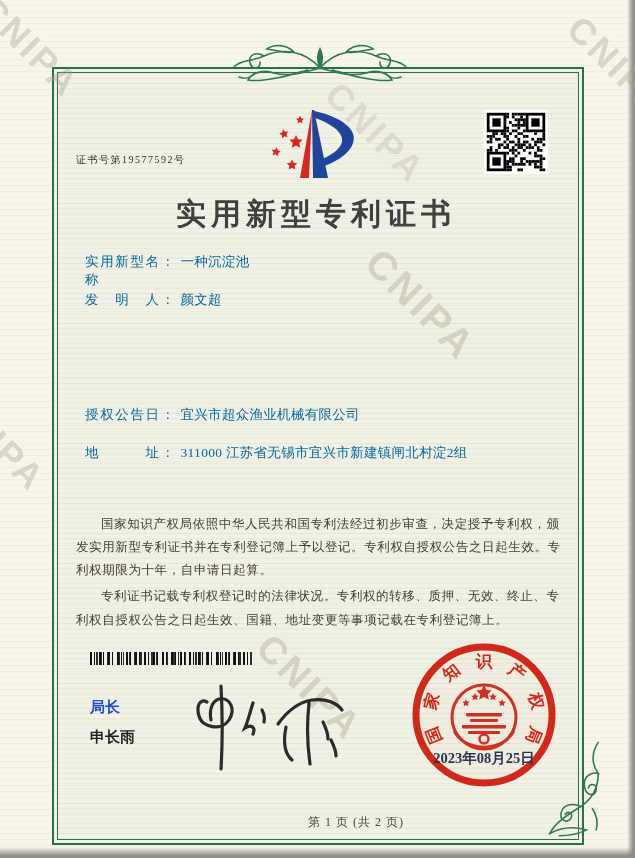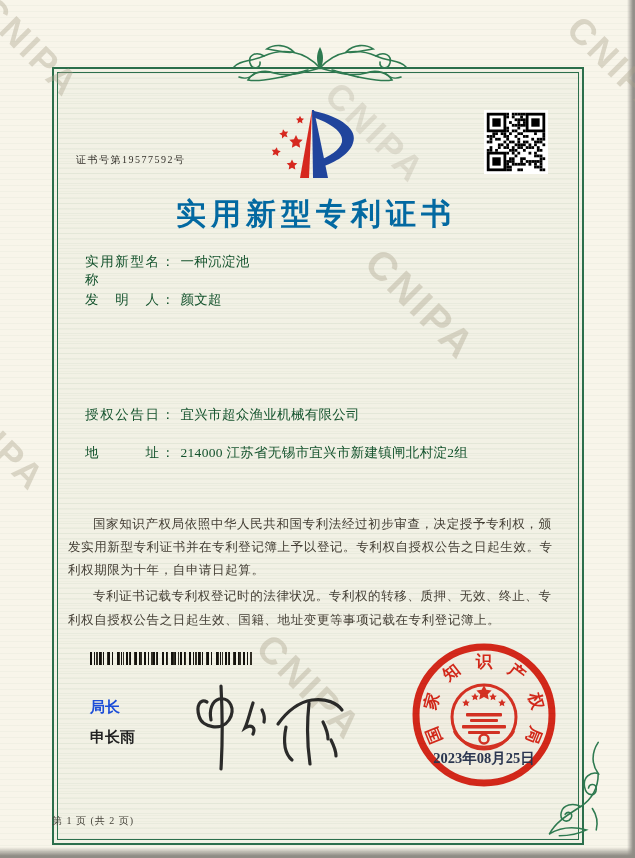--- a/index.html
+++ b/index.html
@@ -27,45 +27,45 @@
   .wm3{left:388px;top:240px;font-size:40px;}
   .wm4{left:-34px;top:382px;}
   .wm5{left:278px;top:626px;font-size:38px;}
   .wm6{left:588px;top:8px;}
   
   .cert-no{position:absolute;z-index:2;left:76px;top:105px;font-size:10px;
         letter-spacing:1.5px;color:#33302a;margin-top:48px;}
   .qr-box{position:absolute;z-index:2;left:484px;top:110px;width:64px;height:64px;
         background:#fff;padding:0;}
   .title{position:absolute;z-index:2;left:52px;top:194px;width:528px;text-align:center;
-        font-size:30px;font-weight:bold;letter-spacing:5px;color:#0369a1;}
+        font-size:30px;font-weight:bold;letter-spacing:5px;color:#404040;}
   .field-row{position:absolute;z-index:2;left:85px;width:480px;height:20px;
-        font-size:13.5px;color:#14532d;}
+        font-size:13.5px;color:#0369a1;}
   .f-label{display:inline-block;width:74px;text-align:justify;text-align-last:justify;
         vertical-align:top;}
   .f-colon{display:inline-block;margin:0 6px 0 2px;}
   .f-value{letter-spacing:.3px;}
   .f-group2{position:absolute;left:230px;top:0;white-space:nowrap;}
-  .body-par{position:absolute;z-index:2;left:68px;top:513px;width:486px;
+  .body-par{position:absolute;z-index:2;left:76px;top:513px;width:486px;
         font-size:12.5px;line-height:1.85;letter-spacing:.6px;color:#423d33;}
   .body-par p{margin:0 0 3px 0;text-indent:2em;}
   .barcode{position:absolute;z-index:2;left:90px;top:652px;width:162px;height:13px;
         background-image:
           repeating-linear-gradient(90deg,#14120d 0 2px,transparent 2px 4px,#14120d 4px 5px,transparent 5px 9px),
           repeating-linear-gradient(90deg,#322f26 0 1px,transparent 1px 6px,#322f26 6px 8px,transparent 8px 11px);}
   .sig-title{position:absolute;z-index:2;left:90px;top:698px;font-family:"Liberation Sans",sans-serif;
         font-size:15px;font-weight:600;color:#1d4ed8;}
   .sig-name{position:absolute;z-index:2;left:90px;top:728px;font-family:Liberation Sans, sans-serif;
         font-size:15px;font-weight:600;color:#232323;}
   .sig-svg{position:absolute;z-index:2;left:185px;top:668px;}
   .seal-svg{position:absolute;z-index:3;left:408px;top:641px;mix-blend-mode:multiply;}
   .seal-date{position:absolute;z-index:4;left:408px;top:749px;width:152px;text-align:center;
         font-size:14.5px;font-weight:bold;color:#2b3650;letter-spacing:0;}
-  .footer{position:absolute;z-index:2;left:52px;top:814px;width:528px;text-align:left;
-        font-size:10px;color:#47453c;letter-spacing:1px;}
+  .footer{position:absolute;z-index:2;left:52px;top:814px;width:528px;text-align:center;
+        font-size:12px;color:#47453c;letter-spacing:1px;padding-left:40px;}
   .orn-top{position:absolute;z-index:2;left:230px;top:40px;}
   .orn-corner{position:absolute;z-index:2;left:534px;top:740px;}
   .logo-svg{position:absolute;z-index:2;left:260px;top:104px;}
 </style>
 </head>
 <body>
 
 <div class="page">
 
   <div class="wm wm1">CNIPA</div>
@@ -274,21 +274,21 @@
   <div class="field-row" style="top:253px">
     <span class="f-label">实用新型名称</span><span class="f-colon">：</span><span class="f-value">一种沉淀池</span>
   </div>
   <div class="field-row" style="top:291px">
     <span class="f-label">发明人</span><span class="f-colon">：</span><span class="f-value">颜文超</span>
   </div>
   <div class="field-row" style="top:406px">
     <span class="f-label">授权公告日</span><span class="f-colon">：</span><span class="f-value">宜兴市超众渔业机械有限公司</span>
   </div>
   <div class="field-row" style="top:444px">
-    <span class="f-label">地址</span><span class="f-colon">：</span><span class="f-value">214000 江苏省无锡市宜兴市新建镇闸北村淀2组</span>
+    <span class="f-label">地址</span><span class="f-colon">：</span><span class="f-value">311000 江苏省无锡市宜兴市新建镇闸北村淀2组</span>
   </div>
 
   <div class="body-par">
     <p>国家知识产权局依照中华人民共和国专利法经过初步审查，决定授予专利权，颁发实用新型专利证书并在专利登记簿上予以登记。专利权自授权公告之日起生效。专利权期限为十年，自申请日起算。</p>
     <p>专利证书记载专利权登记时的法律状况。专利权的转移、质押、无效、终止、专利权自授权公告之日起生效、国籍、地址变更等事项记载在专利登记簿上。</p>
   </div>
 
   <div class="barcode"></div>
 
   <div class="sig-title">局长</div>

